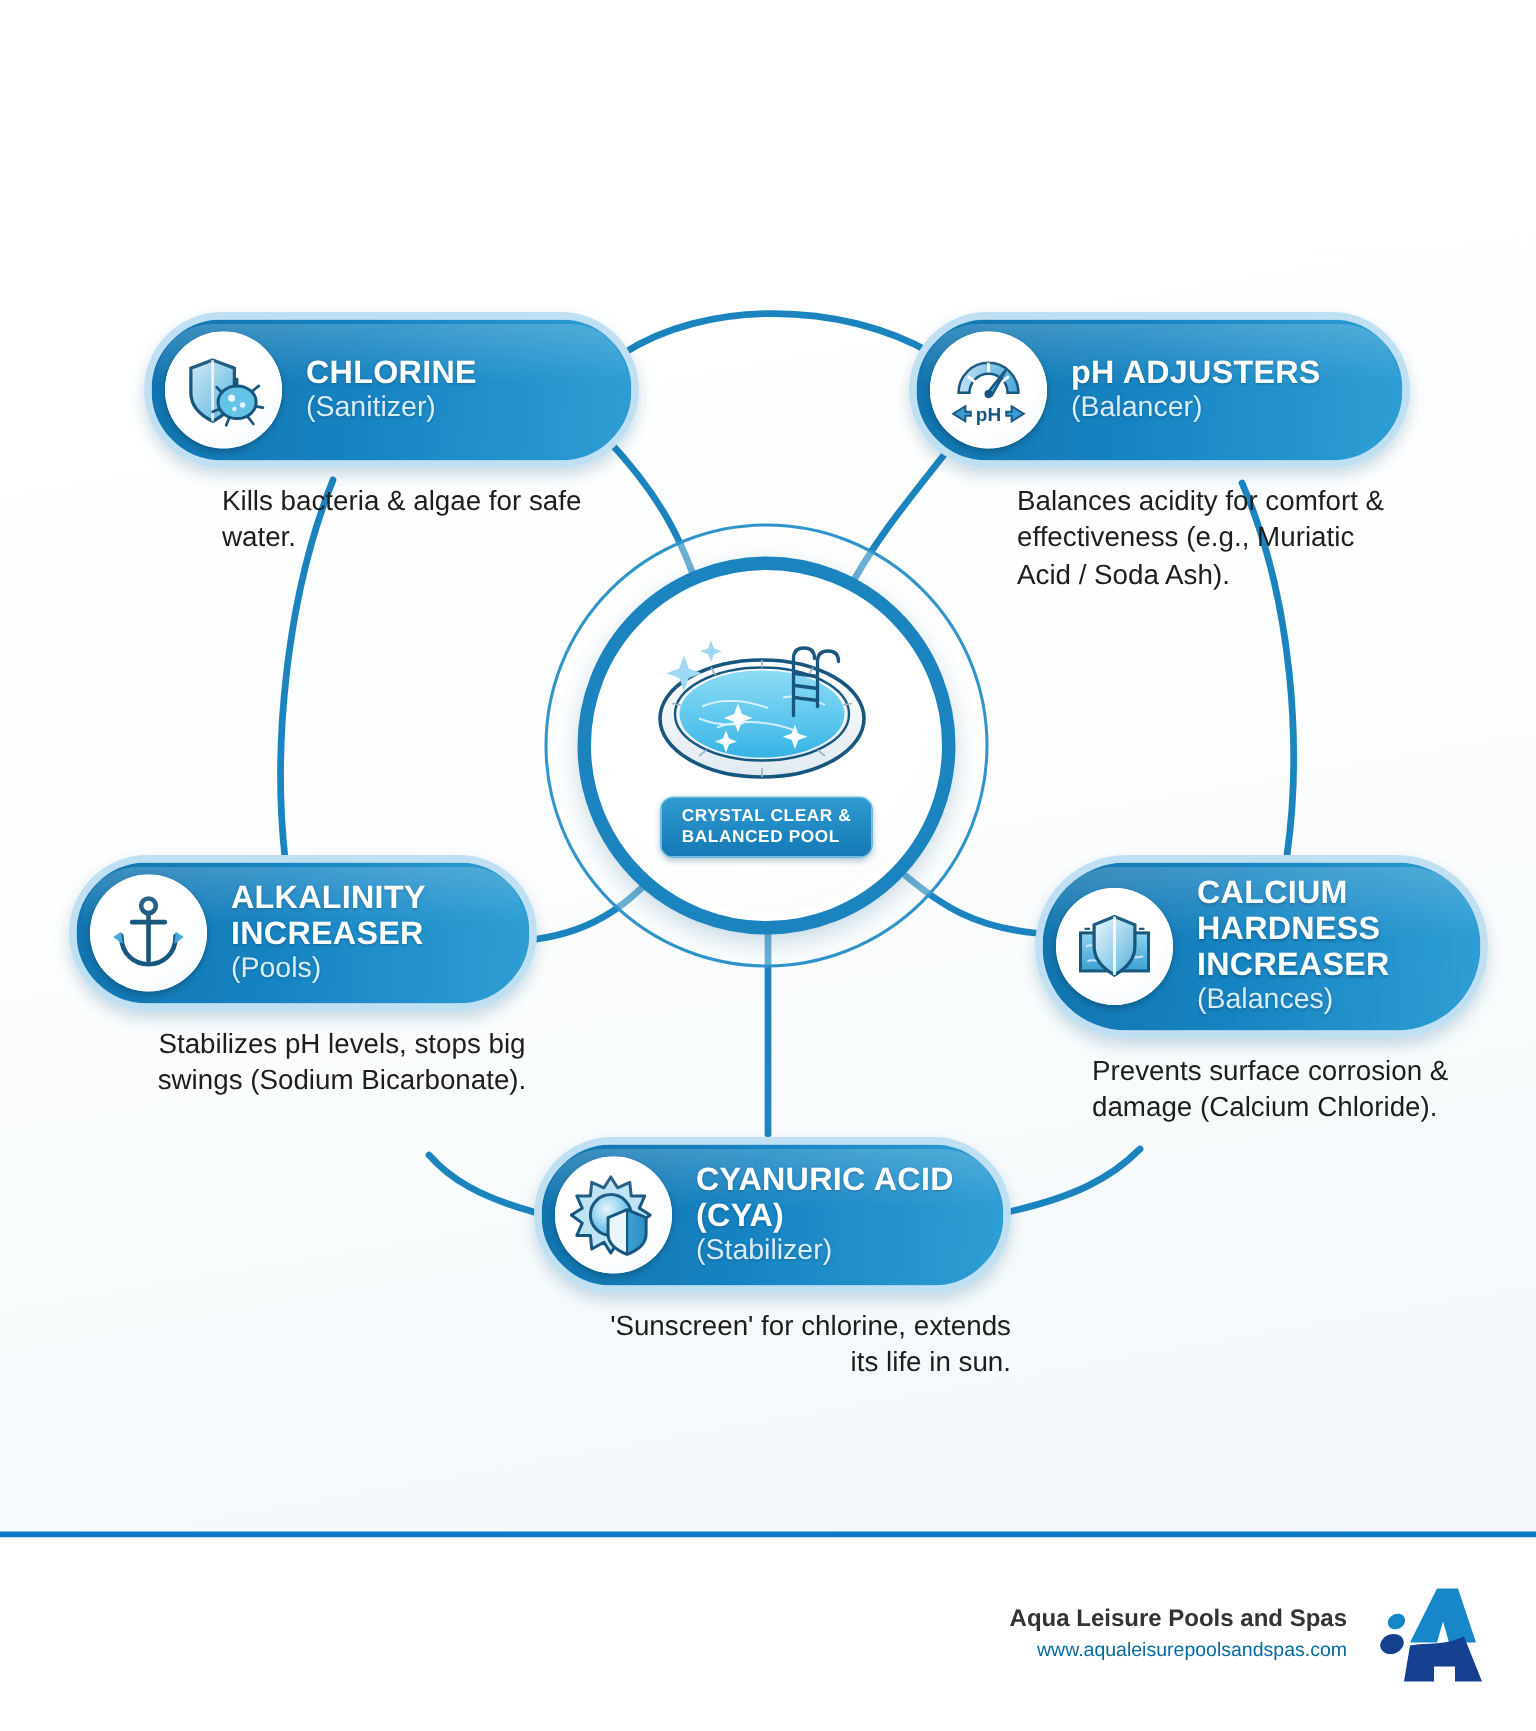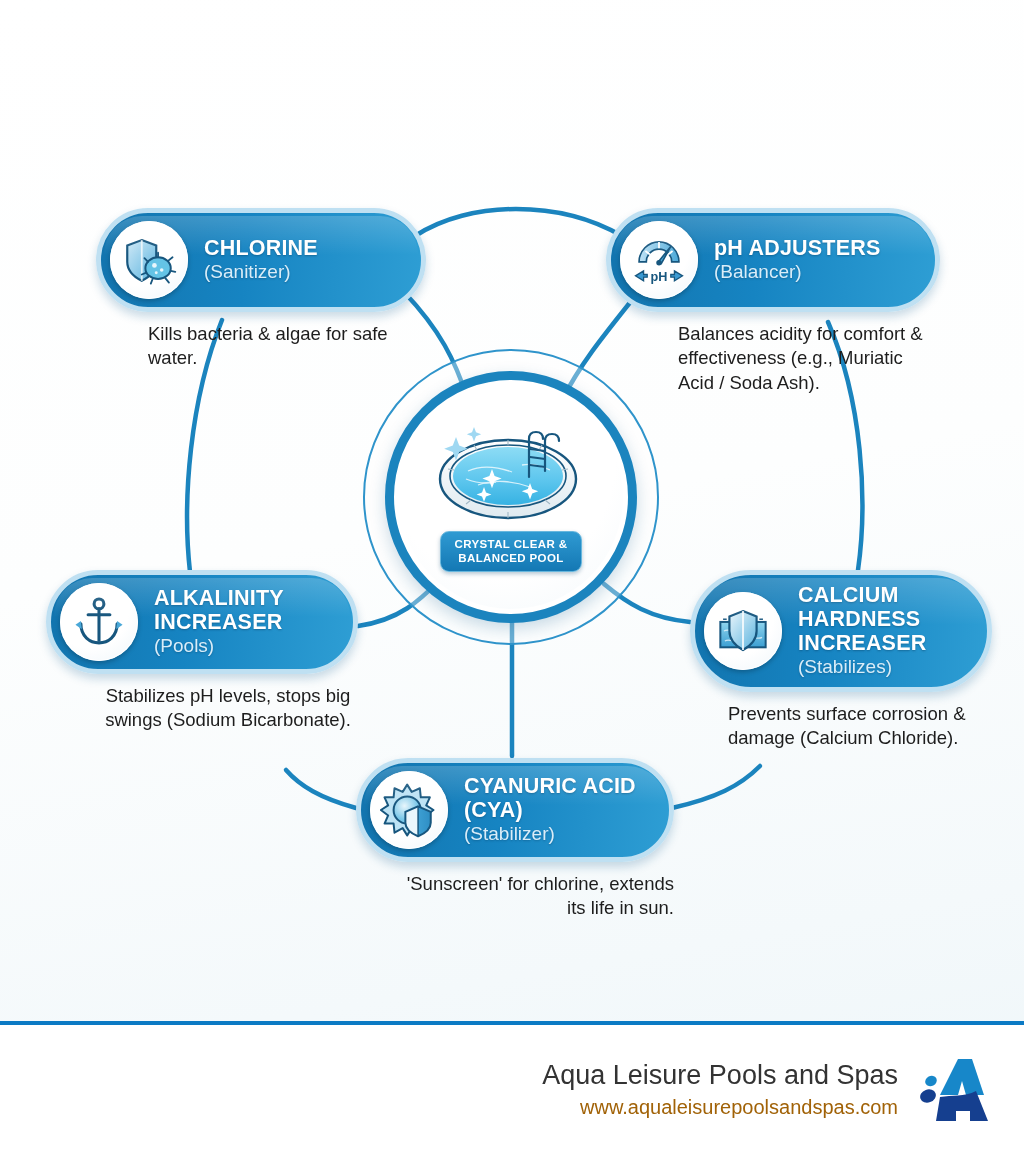--- a/index.html
+++ b/index.html
@@ -141,21 +141,21 @@
   .hub-badge {
     margin-top: 4px;
     background: linear-gradient(180deg, #2f9ad2 0%, #1478b4 100%);
     border: 1.5px solid #68b7dd;
     border-radius: 9px;
     color: #ffffff;
     font-size: 11.5px;
     font-weight: bold;
     letter-spacing: 0.4px;
     line-height: 1.22;
-    text-align: center;
+    text-align: left;
     padding: 5px 13px 6px;
     box-shadow: 0 2px 4px rgba(10,70,110,0.3);
   }
 
   
   #footer-divider {
     position: absolute;
     left: 0; top: 1021px;
     width: 1024px; height: 4px;
     background: #0b7ac4;
@@ -165,28 +165,28 @@
     left: 0; top: 1025px;
     width: 1024px; height: 129px;
     background: #ffffff;
     display: flex;
     align-items: center;
     justify-content: flex-end;
     padding-right: 28px;
   }
   .footer-text { text-align: right; margin-right: 22px; }
   .footer-name {
-    font-size: 27px;
-    font-weight: normal;
+    font-size: 16px;
+    font-weight: bold;
     color: #333333;
     line-height: 1.25;
   }
   .footer-url {
-    font-size: 20px;
-    color: #a16207;
+    font-size: 13px;
+    color: #0369a1;
     line-height: 1.3;
     margin-top: 2px;
   }
   .footer-logo { width: 76px; height: 70px; display: block; }
 </style>
 </head>
 <body>
 
 <div id="diagram">
 
@@ -404,21 +404,21 @@
             <path d="M 11 32 C 16 29 21 34 26 31"></path>
             <path d="M 38 40 C 43 37 48 42 53 39"></path>
             <path d="M 12 43 C 17 40 22 45 27 42"></path>
           </g>
           <path d="M 32 10 L 47 16 L 47 32 C 47 43 39 49 32 53 C 25 49 17 43 17 32 L 17 16 Z" fill="url(#shG2)" stroke="#17567e" stroke-width="2.4"></path>
           <path d="M 32 10 L 32 53" stroke="#ffffff" stroke-width="2.2" opacity="0.8"></path>
         </svg>
       </div>
       <div class="pill-text">
         <div class="node-title">CALCIUM HARDNESS INCREASER</div>
-        <div class="node-sub">(Stabilizes)</div>
+        <div class="node-sub">(Balances)</div>
       </div>
     </div>
     <div class="node-desc">Prevents surface corrosion &amp; damage (Calcium Chloride).</div>
   </div>
 
   <div class="node" id="node-cya">
     <div class="pill">
       <div class="pill-inner-sheen"></div>
       <div class="icon-badge">
         <svg viewBox="0 0 64 64">

